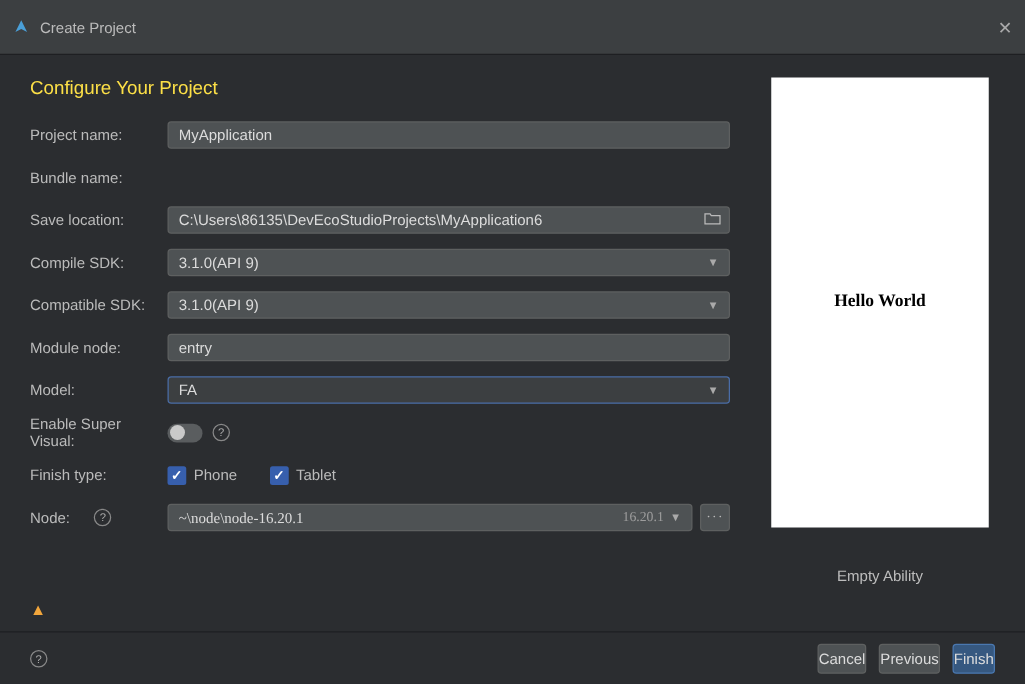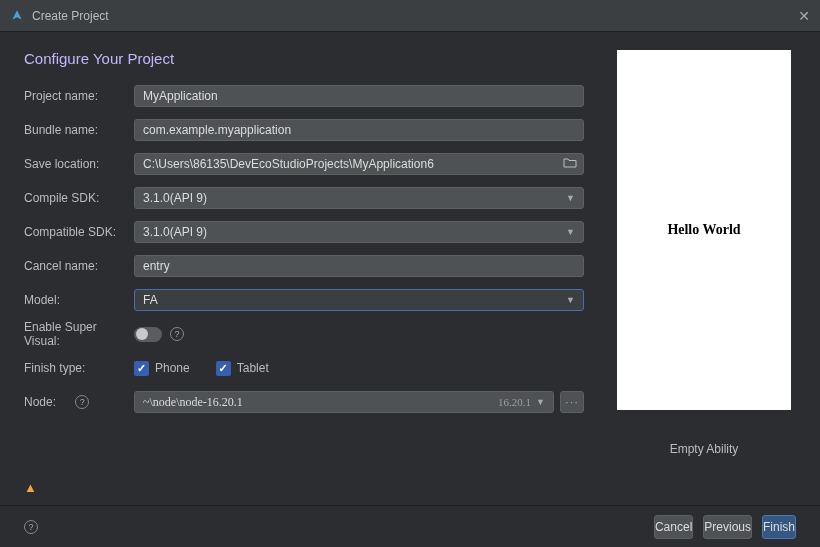--- a/index.html
+++ b/index.html
@@ -7,21 +7,21 @@
   width: 820px;
   height: 547px;
   background: #2b2d30;
   font-family: -apple-system, "Segoe UI", Arial, sans-serif;
   color: #bbbbbb;
   font-size: 12px;
   overflow: hidden;
   position: relative;
 }
 .titlebar {
-  height: 32px;
+  height: 44px;
   background: #3c3f41;
   border-bottom: 1px solid #1e1f22;
   display: flex;
   align-items: center;
   padding: 0 10px;
 }
 .titlebar .logo {
   width: 14px; height: 14px;
   margin-right: 8px;
 }
@@ -33,21 +33,21 @@
   cursor: pointer;
 }
 .content {
   display: flex;
   padding: 18px 24px 0 24px;
 }
 .left {
   flex: 1;
 }
 .heading {
-  color: #c4b5fd;
+  color: #fde047;
   font-size: 15px;
   font-weight: 500;
   margin-bottom: 18px;
 }
 .form-row {
   display: flex;
   align-items: center;
   margin-bottom: 12px;
   height: 22px;
 }
@@ -254,25 +254,20 @@
       <div class="form-label">Project name:</div>
       <div class="form-field">
         <div class="text-input">
             <span>MyApplication</span>
           </div>
       </div>
     </div>
 
     <div class="form-row">
       <div class="form-label">Bundle name:</div>
-      <div class="form-field">
-        <div class="text-input">
-            <span>com.example.myapplication</span>
-          </div>
-      </div>
     </div>
 
     <div class="form-row">
       <div class="form-label">Save location:</div>
       <div class="form-field">
         <div class="path-input-wrap">
           <span>C:\Users\86135\DevEcoStudioProjects\MyApplication6</span>
           <span class="folder-icon">
             <svg width="14" height="11" viewBox="0 0 14 11">
                 <path fill="none" stroke="#bbb" stroke-width="1" d="M1 2 h4 l1 1.5 h7 v6.5 h-12 z"></path>
@@ -296,21 +291,21 @@
       <div class="form-label">Compatible SDK:</div>
       <div class="form-field">
         <div class="select-input">
           <span>3.1.0(API 9)</span>
           <span class="caret">▼</span>
         </div>
       </div>
     </div>
 
     <div class="form-row">
-      <div class="form-label">Cancel name:</div>
+      <div class="form-label">Module node:</div>
       <div class="form-field">
         <div class="text-input">
             <span>entry</span>
           </div>
       </div>
     </div>
 
     <div class="form-row">
       <div class="form-label">Model:</div>
       <div class="form-field">

